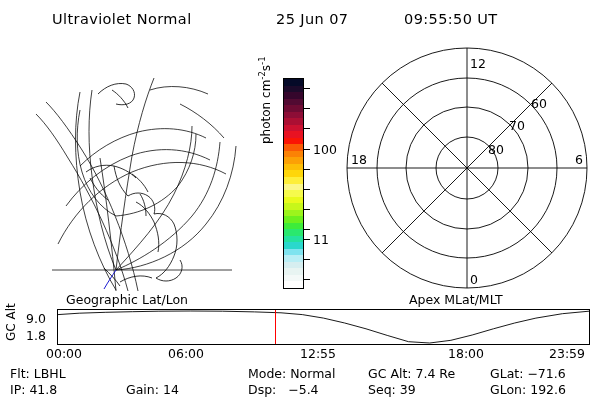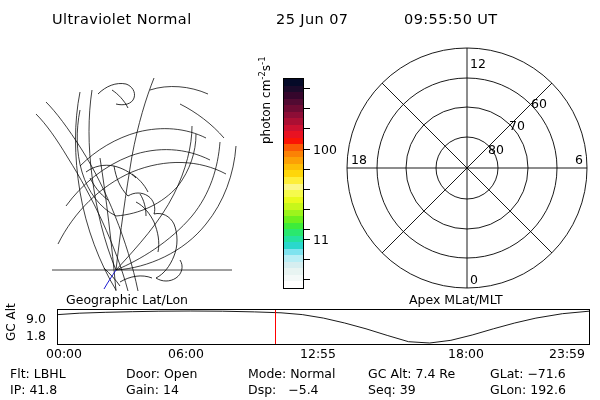--- a/index.html
+++ b/index.html
@@ -257,21 +257,20 @@
 <div id="time-axis" class="abs">
     <span style="left: 38px; margin-left: 8px;">00:00</span>
     <span style="left: 168px;">06:00</span>
     <span style="left: 300px;">12:55</span>
     <span style="left: 432px; margin-left: 16px;">18:00</span>
     <span style="left: 549px;">23:59</span>
   </div>
 
 <div id="status-row-0" class="abs status-row">
     <span style="left: 10px;">Flt: LBHL</span>
-    <span style="left: 126px;">Door: Open</span>
     <span style="left: 248px;">Mode: Normal</span>
     <span style="left: 368px;">GC Alt: 7.4 Re</span>
     <span style="left: 490px;">GLat: −71.6</span>
   </div>
 <div id="status-row-1" class="abs status-row">
     <span style="left: 10px;">IP: 41.8</span>
     <span style="left: 126px;">Gain: 14</span>
     <span style="left: 248px;">Dsp:   −5.4</span>
     <span style="left: 368px;">Seq: 39</span>
     <span style="left: 490px;">GLon: 192.6</span>

